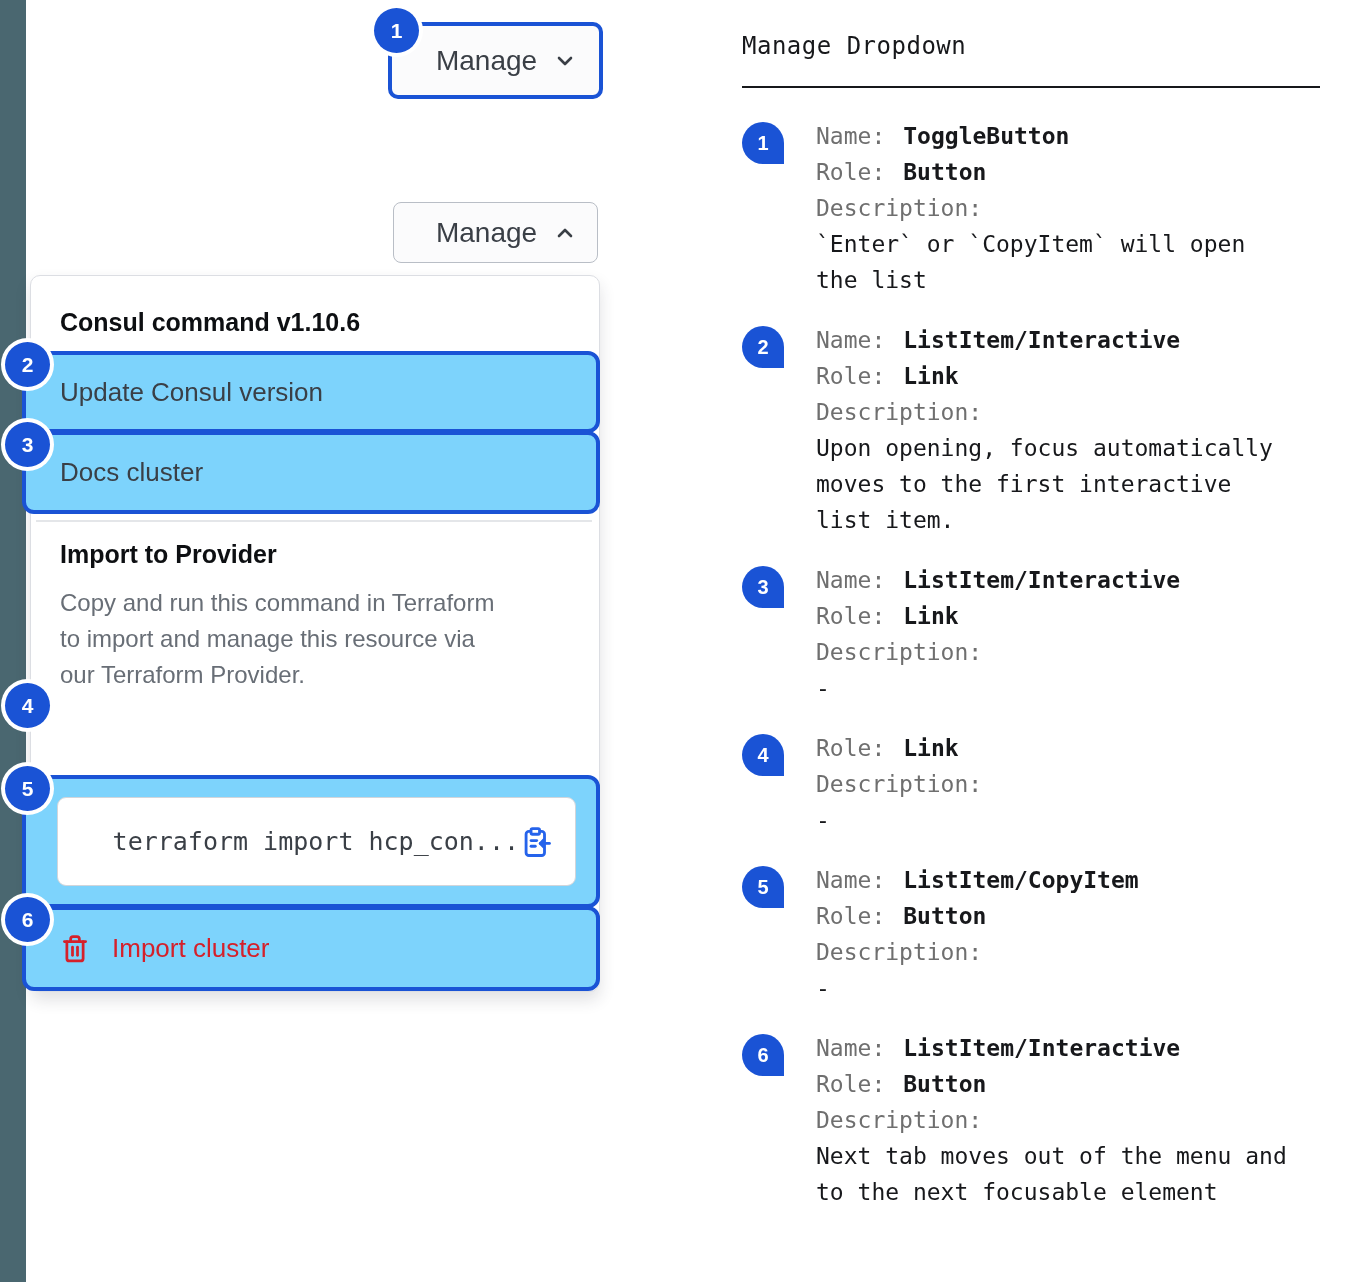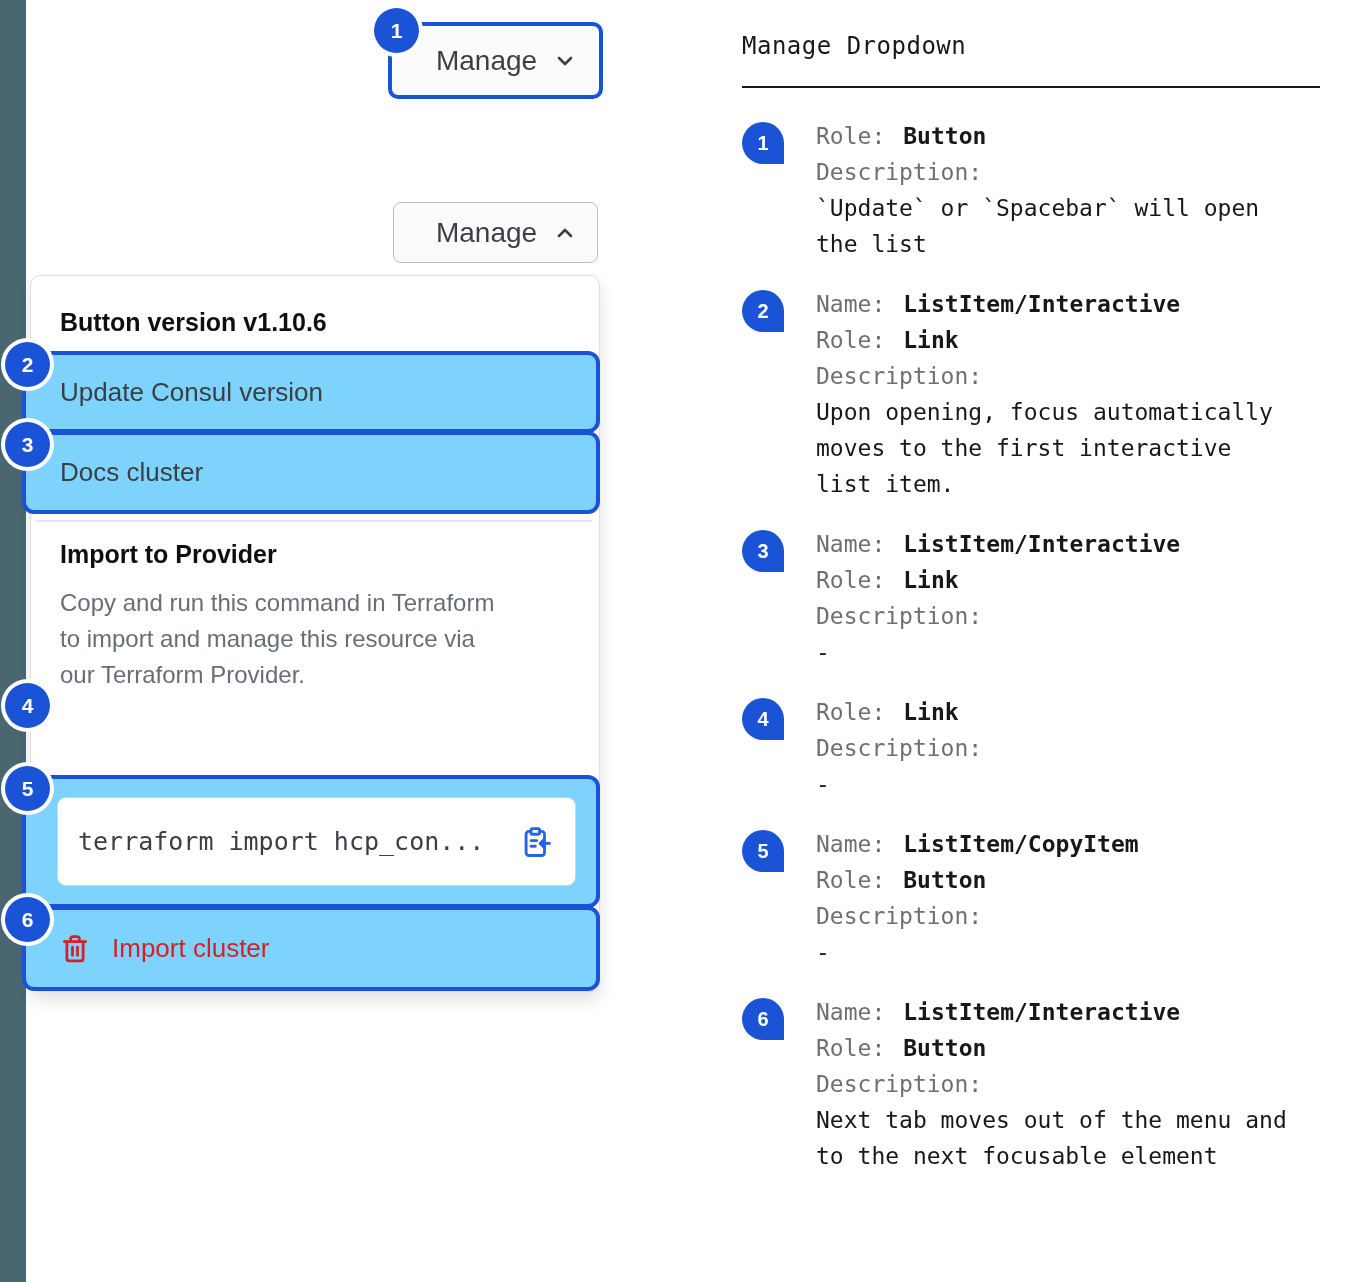--- a/index.html
+++ b/index.html
@@ -96,21 +96,21 @@
   .box-delete { top: 906px; height: 85px; }
 
   .docs-link {
     display: flex; align-items: center; gap: 20px;
     color: #1f5de6; font-size: 26px; font-weight: 500; cursor: pointer;
   }
   .code-field {
     width: 100%; height: 89px;
     border: 1px solid #d2d5da; border-radius: 9px;
     background: #ffffff;
-    display: flex; align-items: center; justify-content: space-between;
+    display: flex; align-items: center; justify-content: flex-end;
     padding: 0 22px 0 20px;
   }
   .code-text {
     font-family: "DejaVu Sans Mono", "Liberation Mono", monospace;
     font-size: 25px; color: #3a3f46;
   }
   .copy-btn { cursor: pointer; display: flex; align-items: center; }
   .delete-item {
     display: flex; align-items: center; gap: 22px;
     color: #d5202a; font-size: 26px; font-weight: 500; cursor: pointer;
@@ -159,21 +159,21 @@
     <span class="btn-label">Manage</span>
     <span>
       <svg width="24" height="24" viewBox="0 0 24 24" fill="none" stroke="#3a3f46" stroke-width="2.6" stroke-linecap="round" stroke-linejoin="round">
           <polyline points="6,15 12,9 18,15"></polyline>
         </svg>
     </span>
   </div>
 
   <div class="panel"></div>
 
-  <div class="section-header" style="top:308px;">Button version v1.10.6</div>
+  <div class="section-header" style="top:308px;">Consul command v1.10.6</div>
 
   <div class="ann-box box-update">
     <span class="menu-item-label">Update Consul version</span>
   </div>
   <div class="badge-circle" style="left:5px; top:342px;">
     <span>2</span>
   </div>
 
   <div class="ann-box box-edit">
     <span class="menu-item-label">Docs cluster</span>
@@ -235,23 +235,24 @@
     <div class="doc-title">Manage Dropdown</div>
     <hr class="doc-rule">
 
     <div class="doc-item">
       <div class="badge-col">
         <div class="badge-tear">
             <span>1</span>
           </div>
       </div>
       <div class="doc-lines">
+        <div><span class="doc-line-label">Name:</span><span class="doc-line-value">ToggleButton</span></div>
         <div><span class="doc-line-label">Role:</span><span class="doc-line-value">Button</span></div>
         <div class="doc-line-label">Description:</div>
-        <div class="doc-desc">`Update` or `Spacebar` will open
+        <div class="doc-desc">`Enter` or `CopyItem` will open
 the list</div>
       </div>
     </div>
 
     <div class="doc-item">
       <div class="badge-col">
         <div class="badge-tear">
             <span>2</span>
           </div>
       </div>

